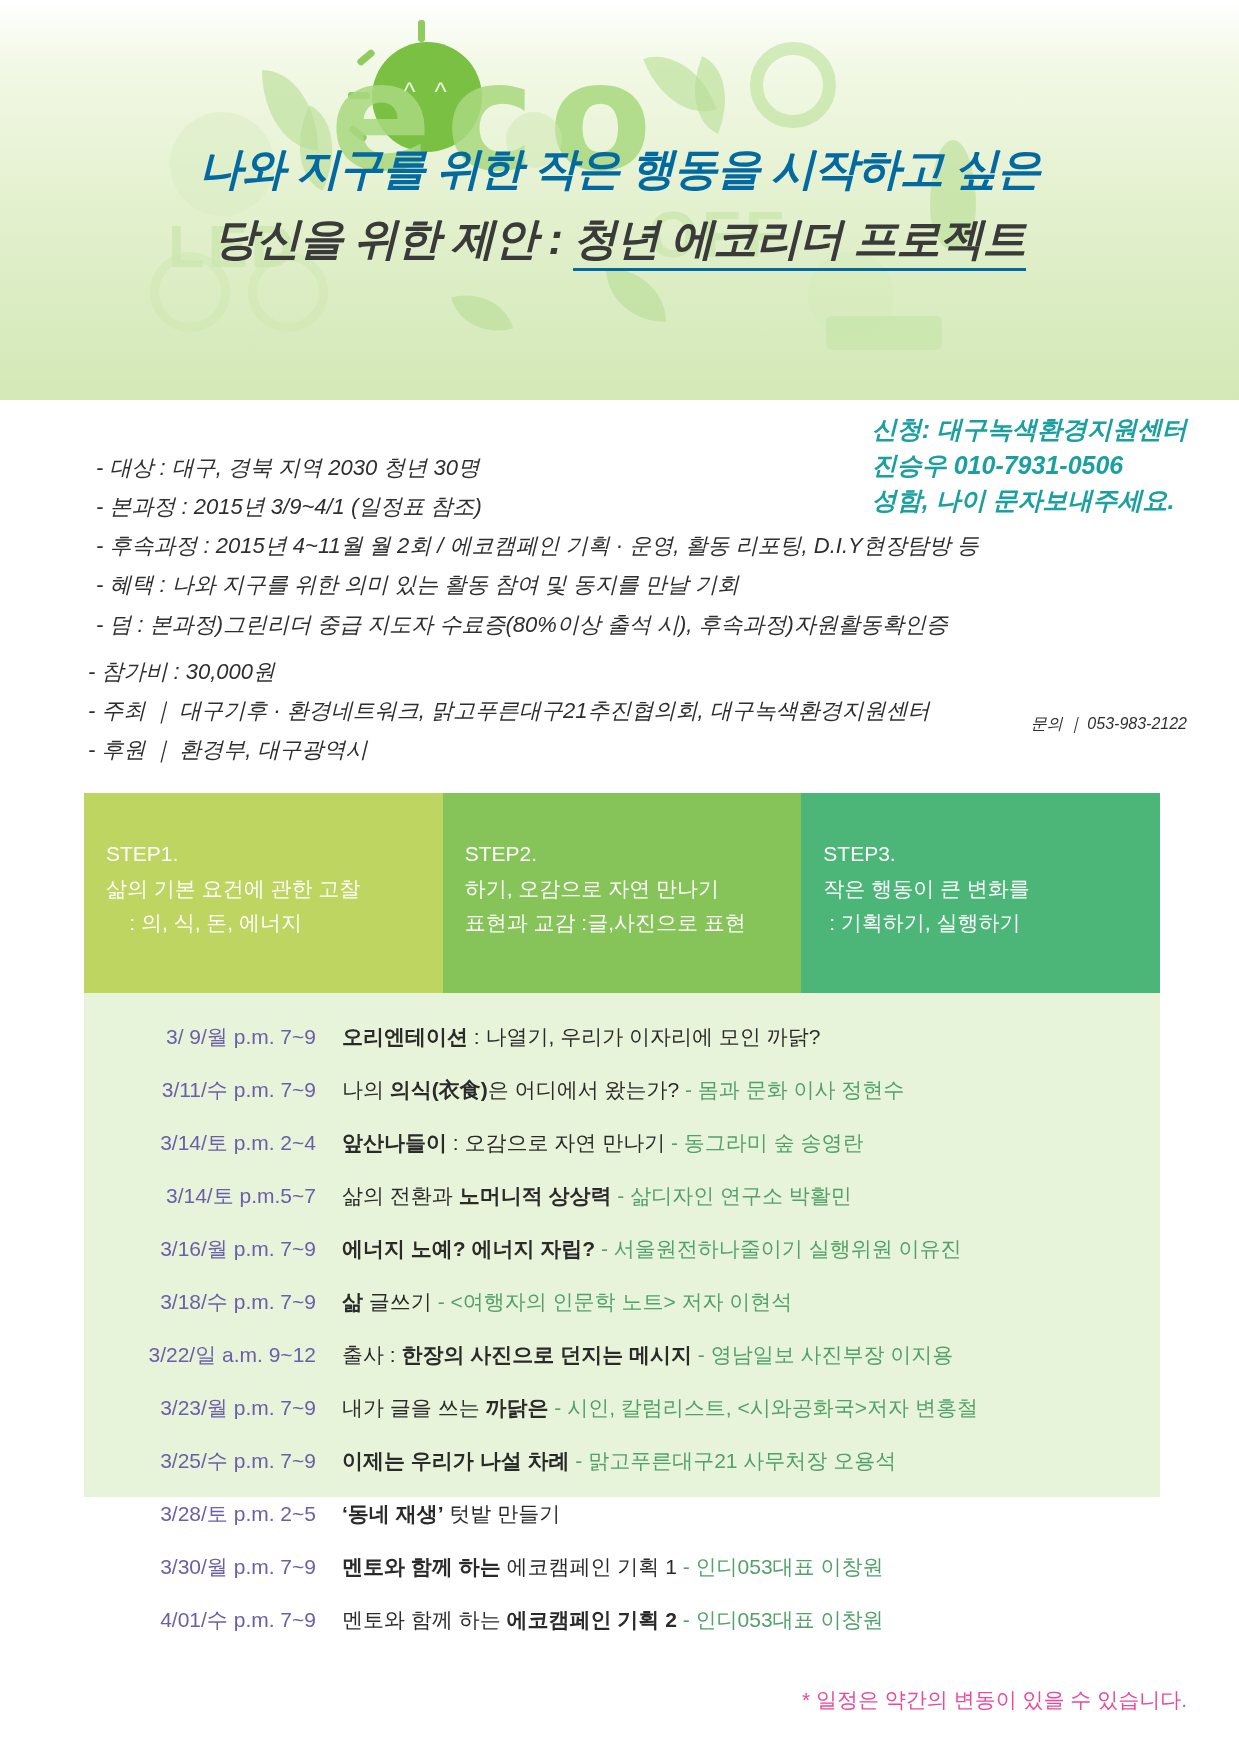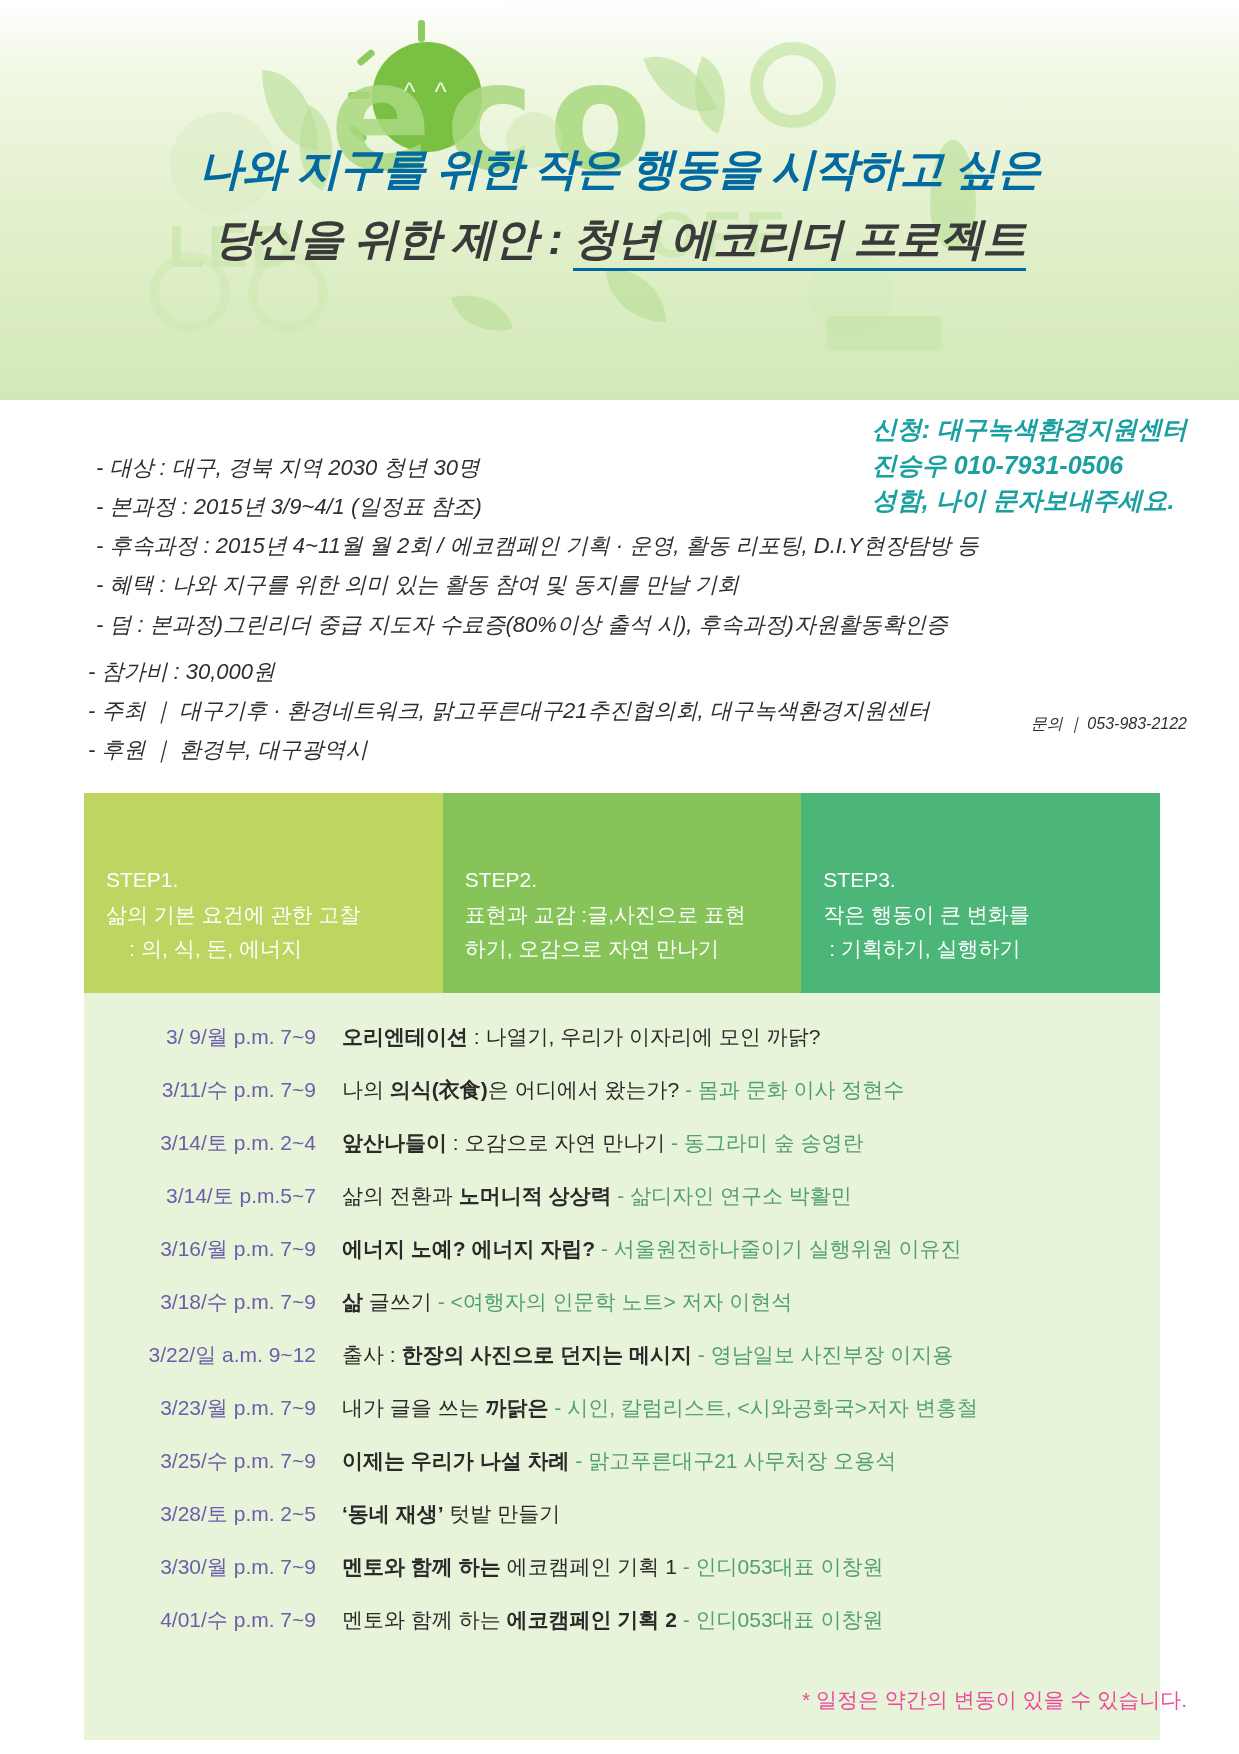--- a/index.html
+++ b/index.html
@@ -165,36 +165,36 @@
   
   .steps {
     position: absolute;
     left: 84px; top: 793px;
     width: 1076px;
     height: 200px;
     display: flex;
   }
   .step {
     flex: 1;
-    padding: 70px 22px 0 22px;
+    padding: 44px 22px 0 22px;
     color: #ffffff;
     font-size: 21px;
     line-height: 1.65;
   }
   .step .num { font-weight: normal; }
   .step1 { background: #bed561; }
   .step2 { background: #86c45a; }
   .step3 { background: #4cb679; }
 
   
   .schedule {
     position: absolute;
     left: 84px; top: 993px;
     width: 1076px;
-    height: 747px;
+    height: 504px;
     background: #e8f4da;
     padding-top: 30px;
   }
   .srow {
     display: flex;
     align-items: baseline;
     height: 53px;
     font-size: 21px;
   }
   .sdate {
@@ -284,22 +284,22 @@
 </div>
 
 <div class="steps">
   <div class="step step1">
     <div class="num">STEP1.</div>
     <div>삶의 기본 요건에 관한 고찰</div>
     <div style="white-space:pre;">    : 의, 식, 돈, 에너지</div>
   </div>
   <div class="step step2">
     <div class="num">STEP2.</div>
+    <div style="white-space:pre;">하기, 오감으로 자연 만나기</div>
     <div>표현과 교감 :글,사진으로 표현</div>
-    <div style="white-space:pre;">하기, 오감으로 자연 만나기</div>
   </div>
   <div class="step step3">
     <div class="num">STEP3.</div>
     <div>작은 행동이 큰 변화를</div>
     <div style="white-space:pre;"> : 기획하기, 실행하기</div>
   </div>
 </div>
 
 <div class="schedule" id="schedule-list">
     <div class="srow">

